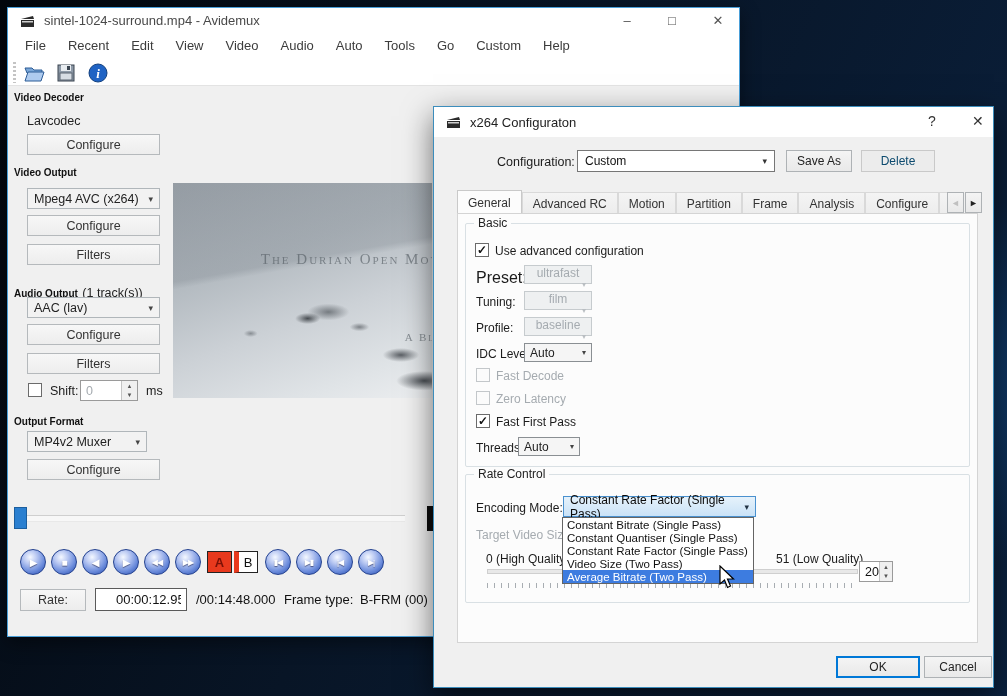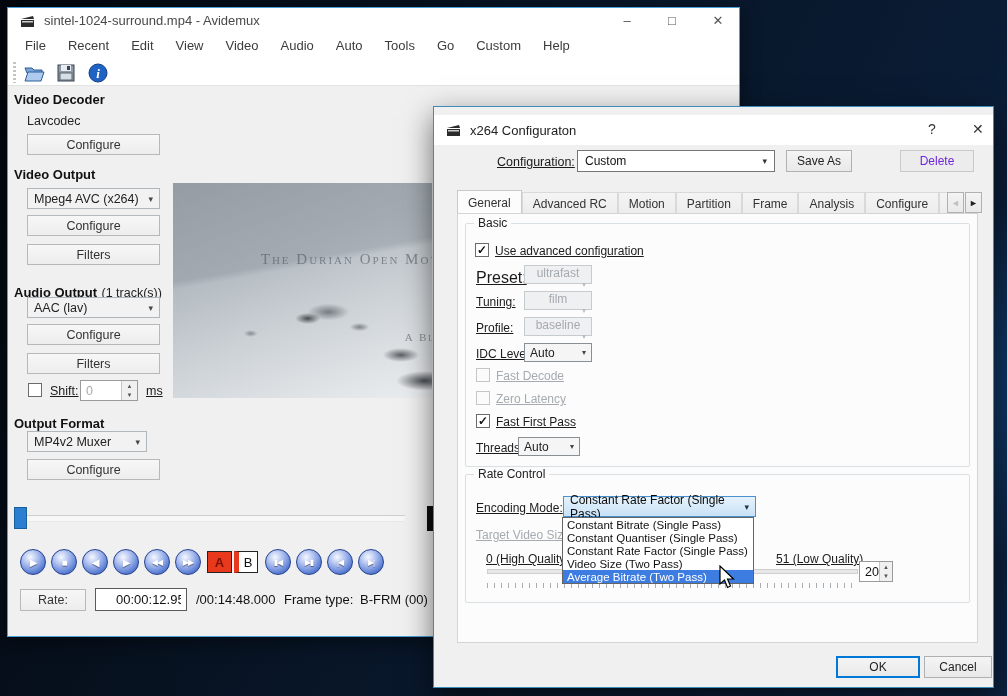--- a/index.html
+++ b/index.html
@@ -16,29 +16,29 @@
   #mw-titlebar{left:8px;top:8px;width:731px;height:25px;}
   .wbtn{width:14px;text-align:center;color:#555;font-size:13px;line-height:25px;}
   
   .menubar{left:8px;top:33px;width:731px;height:26px;background:#fff;display:flex;align-items:center;padding-left:6px;box-sizing:border-box;}
   .menuitem{padding:0 11px;font-size:13px;color:#3c3c3c;line-height:26px;}
   
   .toolbar{left:8px;top:59px;width:731px;height:27px;background:#fff;border-bottom:1px solid #e3e3e3;box-sizing:border-box;}
   .tb-handle{left:13px;top:62px;width:3px;height:21px;background:repeating-linear-gradient(180deg,#c4c4c4 0 2px,transparent 2px 4px);}
   .tbicon{width:24px;height:24px;display:flex;align-items:center;justify-content:center;}
   
-  .sect-h{font-size:13px;font-weight:bold;color:#111;}
+  .sect-h{font-size:10px;font-weight:bold;color:#111;}
   .sect-sub{font-size:12.5px;color:#222;}
   .btn{background:linear-gradient(#f7f7f7,#ededed);border:1px solid #b5b9bc;box-sizing:border-box;font-size:12.5px;color:#333;display:flex;align-items:center;justify-content:center;}
   .combo{background:#f2f2f2;border:1px solid #b0b6ba;box-sizing:border-box;font-size:12.5px;color:#222;display:flex;align-items:center;padding:0 6px;}
   .combo .arr{margin-left:auto;font-size:9px;color:#444;}
   .cb{width:14px;height:14px;background:#fff;border:1px solid #6b6b6b;box-sizing:border-box;font-size:12px;line-height:12px;text-align:center;color:#111;}
   .cb.checked::after{content:"✓";font-weight:bold;}
   .cb.dis{border-color:#c3c7ca;background:#fbfbfb;}
-  .lbl{font-size:12.5px;color:#1b1b1b;text-decoration:underline;}
+  .lbl{font-size:12.5px;color:#1b1b1b;}
   .dis-t{color:#a5abb0 !important;}
   
   #preview{left:173px;top:183px;width:259px;height:215px;overflow:hidden;
     background:
       radial-gradient(ellipse 18px 8px at 52% 63%, rgba(40,45,50,.8), transparent 70%),
       radial-gradient(ellipse 30px 12px at 60% 60%, rgba(60,66,72,.6), transparent 70%),
       radial-gradient(ellipse 26px 10px at 88% 80%, rgba(45,50,56,.75), transparent 70%),
       radial-gradient(ellipse 40px 14px at 97% 92%, rgba(35,40,46,.8), transparent 70%),
       radial-gradient(ellipse 10px 5px at 30% 70%, rgba(70,76,82,.5), transparent 70%),
       radial-gradient(ellipse 14px 6px at 72% 67%, rgba(55,60,66,.55), transparent 70%),
@@ -52,37 +52,37 @@
   .blackbit{left:427px;top:506px;width:7px;height:25px;background:#0d0d0d;}
   
   .pbtn{width:26px;height:26px;border-radius:50%;border:1px solid #23418f;box-sizing:border-box;color:#fff;display:flex;align-items:center;justify-content:center;font-size:10px;letter-spacing:-1px;text-shadow:0 1px 1px rgba(0,0,40,.5);
     background:radial-gradient(circle at 38% 30%, #f4f8ff 0%, #b9c8f2 30%, #6f8fdd 62%, #3f63bf 85%, #2d4da6 100%);}
   .mkbtn{height:22px;box-sizing:border-box;border:1px solid #222;font-size:13px;display:flex;align-items:center;justify-content:center;}
   
   .inputbox{background:#fff;border:1px solid #5a5a5a;box-sizing:border-box;font-size:13px;color:#111;padding:0 5px;font-family:"Liberation Sans",sans-serif;}
   .stat-t{font-size:13px;color:#111;}
   
   #dialog{left:433px;top:106px;width:561px;height:582px;background:#f0f0f0;border:1px solid #3c8dbc;box-sizing:border-box;box-shadow:0 10px 28px rgba(0,0,0,.55);z-index:10;}
-  #dlg-titlebar{left:434px;top:107px;width:559px;height:30px;background:#fff;z-index:11;margin-top:8px;}
+  #dlg-titlebar{left:434px;top:107px;width:559px;height:30px;background:#fff;z-index:11;}
   .dlg-el{z-index:11;}
   .tab{height:23px;box-sizing:border-box;border:1px solid #d9d9d9;border-bottom:none;background:linear-gradient(#f4f4f4,#ececec);font-size:12px;color:#333;display:flex;align-items:center;justify-content:center;padding:0 10px;white-space:nowrap;}
   .tab.active{background:#fcfcfc;height:25px;margin-top:-2px;border-color:#c9c9c9;}
   .tabpage{background:#fcfcfc;border:1px solid #d4d4d4;box-sizing:border-box;}
   .groupbox{border:1px solid #d9e0e4;border-radius:2px;box-sizing:border-box;}
   .legend{position:absolute;top:-8px;left:8px;background:#fcfcfc;padding:0 4px;font-size:12px;color:#222;}
   .dcombo{background:#f5f5f5;border:1px solid #8a8f93;box-sizing:border-box;font-size:12px;color:#222;display:flex;align-items:center;padding:0 5px;}
   .dcombo .arr{margin-left:auto;font-size:8px;color:#444;}
   .dcombo.dis{background:#eef0f1;border-color:#c6cbce;color:#a5abb0;flex-direction:column;}
   .dcombo.dis .arr{color:#b9bec2;}
   .wcombo{background:#fff;border:1px solid #767676;box-sizing:border-box;font-size:12px;color:#111;display:flex;align-items:center;padding:0 7px;}
   .wcombo .arr{margin-left:auto;font-size:9px;color:#333;}
   .bluecombo{background:linear-gradient(#e6f2fb,#c9e2f7);border:1px solid #4a91cf;box-sizing:border-box;font-size:12px;color:#0b0b0b;display:flex;align-items:center;padding:0 6px;}
   .bluecombo .arr{margin-left:auto;font-size:9px;color:#234;}
   .dbtn{background:linear-gradient(#f4f4f4,#e9e9e9);border:1px solid #aeb2b5;box-sizing:border-box;font-size:12px;color:#222;display:flex;align-items:center;justify-content:center;}
-  .dbtn.disabled{background:#ececec;border-color:#c9c9c9;color:#6d28d9;margin-left:39px;}
+  .dbtn.disabled{background:#ececec;border-color:#c9c9c9;color:#0c4a6e;}
   .dbtn.default{border:2px solid #0078d7;}
   .spin{background:#fff;border:1px solid #9a9a9a;box-sizing:border-box;display:flex;}
   .spin .val{flex:1;font-size:12.5px;color:#111;display:flex;align-items:center;padding-left:5px;}
   .spin .arrows{width:15px;border-left:1px solid #c4c4c4;display:flex;flex-direction:column;background:#f0f0f0;}
   .spin .arrows span{flex:1;font-size:6px;color:#555;display:flex;align-items:center;justify-content:center;}
   .ticks{height:5px;background:repeating-linear-gradient(90deg,#a8adb2 0 1px,transparent 1px 7px);}
   .slider-track{height:3px;background:#e8e8e8;border:1px solid #cfcfcf;}
   .slider-handle{width:13px;height:15px;background:#3f8fd6;border:1px solid #2a6fae;box-sizing:border-box;clip-path:polygon(0 0,100% 0,100% 58%,50% 100%,0 58%);}
   .popup{background:#fff;border:1px solid #646464;box-sizing:border-box;z-index:15;}
   .popup .row{height:13px;font-size:11.5px;color:#111;display:flex;align-items:center;padding-left:4px;white-space:nowrap;overflow:hidden;}

